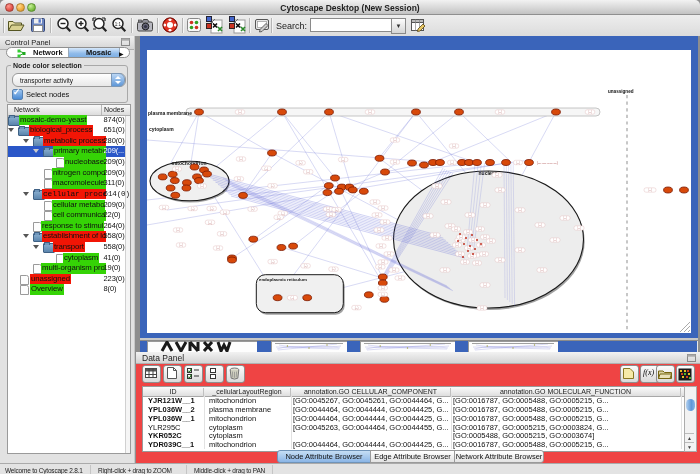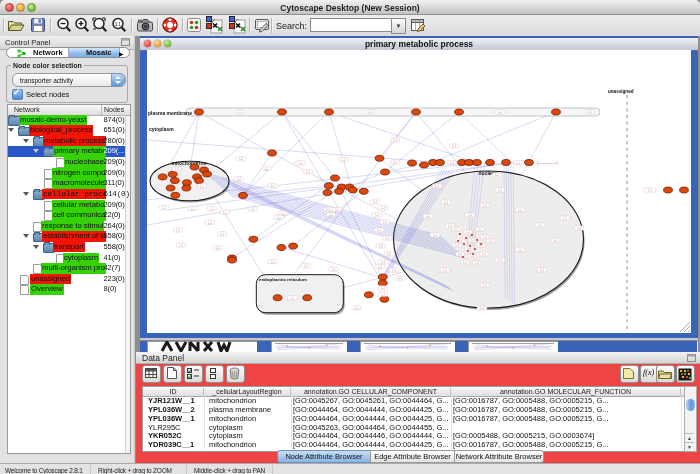--- a/index.html
+++ b/index.html
@@ -302,44 +302,38 @@
           <div class="val" style="">558(0)</div>
         </div>
         <div class="trow" style="top:147.6px;">
           <div class="file" style="left:48px"></div>
           <div class="bg gbg" style="left:55px;max-width:40.5px">cytoplasm</div>
           <div class="val" style="">41(0)</div>
         </div>
         <div class="trow" style="top:158.2px;">
           <div class="file" style="left:25px"></div>
           <div class="bg gbg" style="left:33px;max-width:62.5px">multi-organism pro</div>
-          <div class="val" style="">42(7)</div>
+          <div class="val" style="">19(0)</div>
         </div>
         <div class="trow" style="top:168.8px;">
           <div class="file" style="left:12px"></div>
           <div class="bg rbg" style="left:22px;max-width:73.5px">unassigned</div>
           <div class="val" style="">223(0)</div>
         </div>
         <div class="trow" style="top:179.4px;">
           <div class="file" style="left:12px"></div>
           <div class="bg gbg" style="left:22px;max-width:73.5px">Overview</div>
           <div class="val" style="">8(0)</div>
         </div>
       </div>
     <div id="tree-scroll"></div>
   </div>
 </div>
 
 <div id="netwin" class="abs">
-  <div id="net-title">
-    <div class="tl" style="left:4px;background:radial-gradient(circle at 35% 30%,#ff9990,#e3544a 60%,#b33a30);"></div>
-    <div class="tl" style="left:14px;background:radial-gradient(circle at 35% 30%,#ffd98a,#f0a93c 60%,#c08020);"></div>
-    <div class="tl" style="left:24px;background:radial-gradient(circle at 35% 30%,#c8f098,#7ec044 60%,#569020);"></div>
-    <span>primary metabolic process</span>
-  </div>
   <div id="canvas"><svg width="544" height="283" viewBox="0 0 544 283">
         <line x1="52" y1="62" x2="42" y2="125" stroke="rgba(108,115,215,0.38)" stroke-width="0.7"></line>
         <line x1="52" y1="62" x2="125" y2="103" stroke="rgba(108,115,215,0.38)" stroke-width="0.7"></line>
         <line x1="135" y1="62" x2="60" y2="124" stroke="rgba(108,115,215,0.38)" stroke-width="0.7"></line>
         <line x1="135" y1="62" x2="188" y2="128" stroke="rgba(108,115,215,0.38)" stroke-width="0.7"></line>
         <line x1="182" y1="62" x2="205" y2="140" stroke="rgba(108,115,215,0.38)" stroke-width="0.7"></line>
         <line x1="182" y1="62" x2="96" y2="145" stroke="rgba(108,115,215,0.38)" stroke-width="0.7"></line>
         <line x1="269" y1="62" x2="341" y2="150" stroke="rgba(108,115,215,0.38)" stroke-width="0.7"></line>
         <line x1="269" y1="62" x2="232" y2="108" stroke="rgba(108,115,215,0.38)" stroke-width="0.7"></line>
         <line x1="312" y1="62" x2="238" y2="122" stroke="rgba(108,115,215,0.38)" stroke-width="0.7"></line>
@@ -822,25 +816,25 @@
         <div class="dtr" style="top:27.7px">
           <div style="left:5px;font-weight:bold">YPL036W__1</div>
           <div style="left:66px">mitochondrion</div>
           <div style="left:150px">[GO:0044464, GO:0044444, GO:0044425, G...</div>
           <div style="left:310px">[GO:0016787, GO:0005488, GO:0005215, G...</div>
         </div>
         <div class="dtr" style="top:36.5px">
           <div style="left:5px;font-weight:normal">YLR295C</div>
           <div style="left:66px">cytoplasm</div>
           <div style="left:150px">[GO:0045263, GO:0044464, GO:0044455, G...</div>
+          <div style="left:310px">[GO:0016787, GO:0005215, GO:0003824, G...</div>
         </div>
         <div class="dtr" style="top:45.4px">
           <div style="left:5px;font-weight:bold">YKR052C</div>
           <div style="left:66px">cytoplasm</div>
-          <div style="left:150px">[GO:0044464, GO:0044446, GO:0044444, G...</div>
           <div style="left:310px">[GO:0005488, GO:0005215, GO:0003674]</div>
         </div>
         <div class="dtr" style="top:54.3px">
           <div style="left:5px;font-weight:bold">YDR039C__1</div>
           <div style="left:66px">mitochondrion</div>
           <div style="left:150px">[GO:0044464, GO:0044444, GO:0044425, G...</div>
           <div style="left:310px">[GO:0016787, GO:0005488, GO:0005215, G...</div>
         </div>
       </div>
   <div style="position:absolute;left:61px;top:9px;width:1px;height:53px;background:#e2e2e2"></div>

